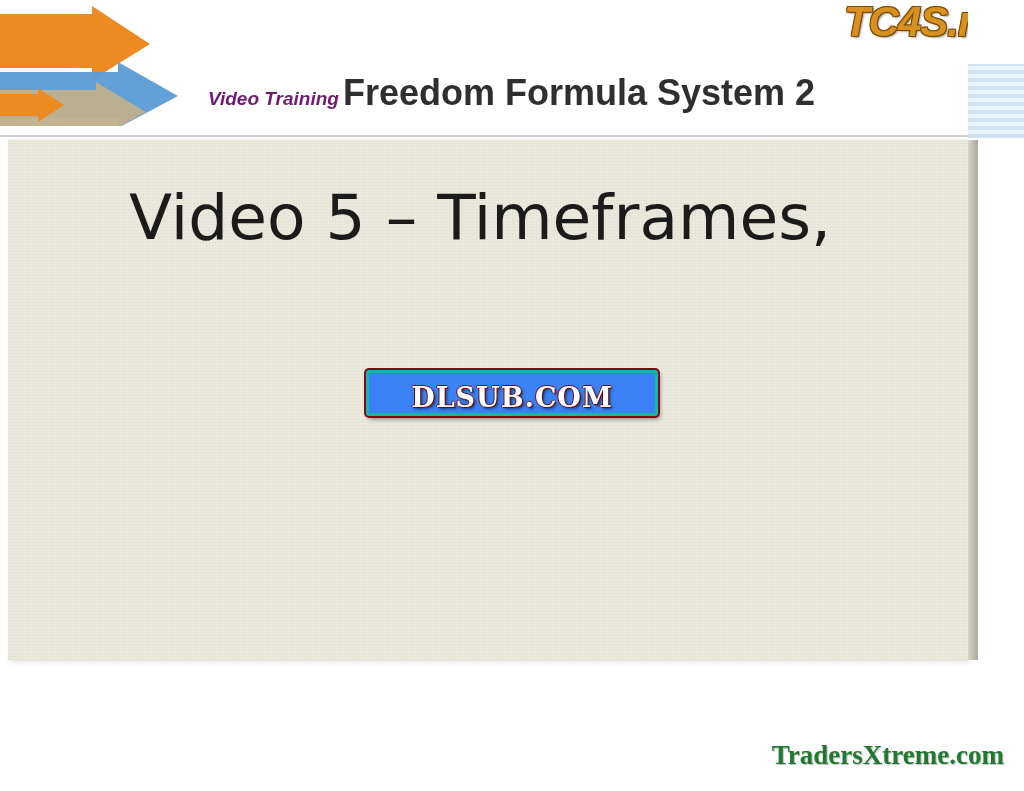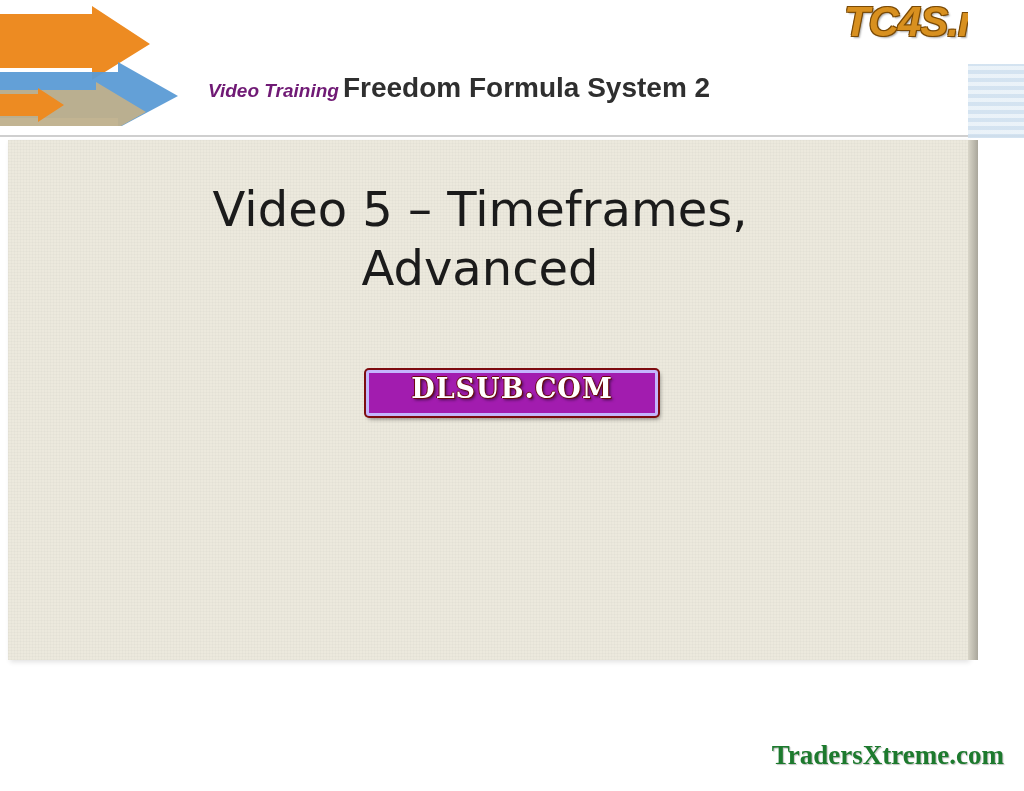--- a/index.html
+++ b/index.html
@@ -63,21 +63,21 @@
   .header-title .pre {
     font-family: "Liberation Sans", sans-serif;
     font-style: italic;
     font-weight: bold;
     font-size: 19px;
     color: #701a75;
   }
   .header-title .main {
     font-family: "Liberation Sans", sans-serif;
     font-weight: bold;
-    font-size: 28px;
+    font-size: 36px;
     color: #2f2f2f;
     margin-left: 4px;
   }
 
   
   .header-rule {
     position: absolute;
     left: 0;
     top: 135px;
     width: 1024px;
@@ -129,39 +129,39 @@
   }
 
   
   .slide-title {
     position: absolute;
     left: 80px;
     top: 180px;
     width: 800px;
     text-align: center;
     font-family: "DejaVu Sans", sans-serif;
-    font-size: 48px;
+    font-size: 63px;
     line-height: 1.22;
     color: #1b1b1b;
     font-weight: 400;
   }
 
   
   .watermark {
     position: absolute;
     left: 366px;
     top: 370px;
     width: 286px;
     height: 40px;
-    background: #a21caf;
-    border: 3px solid #c4b5fd;
+    background: #3b82f6;
+    border: 3px solid #14b8a6;
     border-radius: 3px;
     box-shadow: 0 0 0 2px #7d0c10, 2px 3px 4px rgba(0,0,0,0.45);
     display: flex;
-    align-items: flex-start;
+    align-items: flex-end;
     justify-content: center;
   }
   .watermark span {
     font-family: "DejaVu Serif", serif;
     font-weight: bold;
     font-size: 27px;
     letter-spacing: 1px;
     color: #ffffff;
     text-shadow: 1px 1px 0 #6d0a0d, -1px 0 0 #6d0a0d, 0 -1px 0 #6d0a0d, 2px 2px 3px rgba(0,0,0,0.6);
   }
@@ -211,21 +211,20 @@
 <div class="header-rule"></div>
 
 <div class="hatch2"></div>
 <div class="hatch"></div>
 
 <div class="slide"></div>
 <div class="slide-edge"></div>
 
 <div class="slide-title">
   <div>Video 5 – Timeframes,</div>
-  <div>Advanced</div>
 </div>
 
 <div class="watermark">
   <span>DLSUB.COM</span>
 </div>
 
 <div class="footer-logo">
   <span class="txt">TradersXtreme.com</span>
 </div>
 

